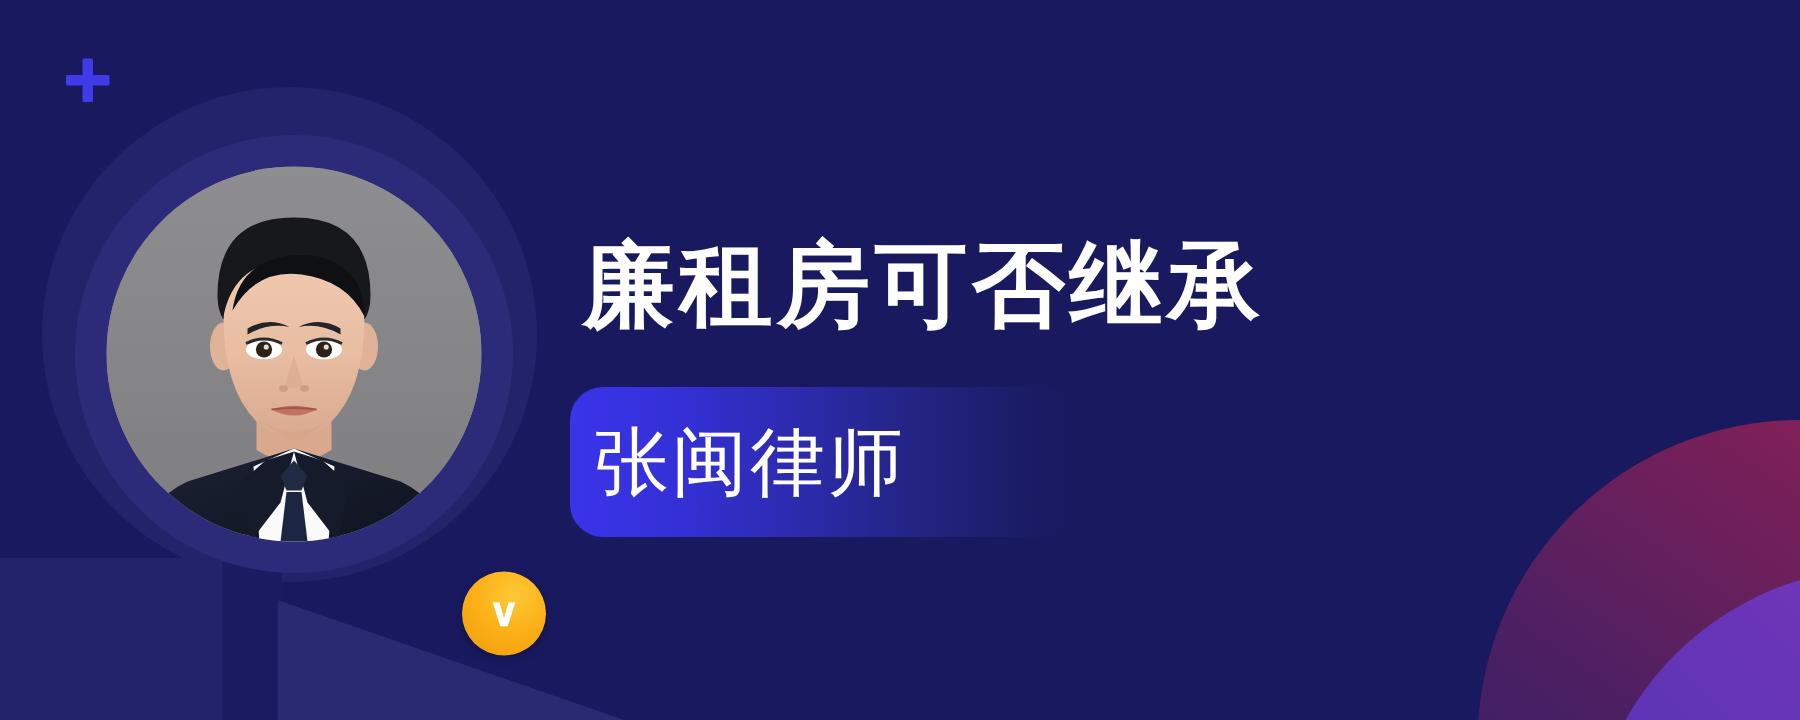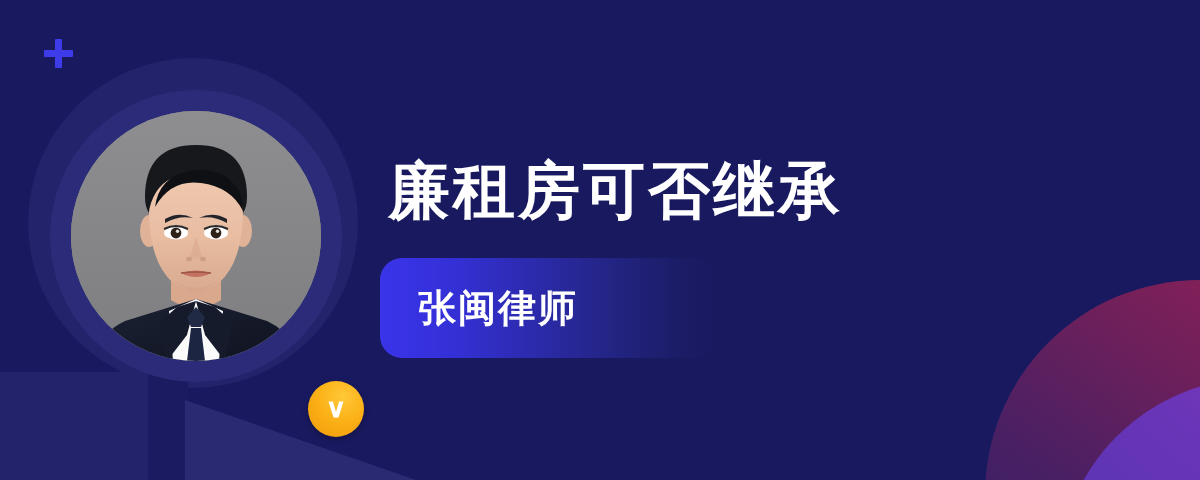--- a/index.html
+++ b/index.html
@@ -186,23 +186,23 @@
                 #3a34ea 0%,
                 #3430d6 22%,
                 #2b2aa8 48%,
                 #22237e 72%,
                 #1b1c65 90%,
                 rgba(25,25,96,0) 100%);
     display: flex;
     align-items: center;
   }
   .name-pill .name-text {
-    padding-left: 38px;
-    font-size: 38px;
-    font-weight: bold;
+    padding-left: 16px;
+    font-size: 50px;
+    font-weight: normal;
     color: #ffffff;
     letter-spacing: 2px;
     white-space: nowrap;
   }
 </style>
 </head>
 <body>
 
 <div id="banner">
 

